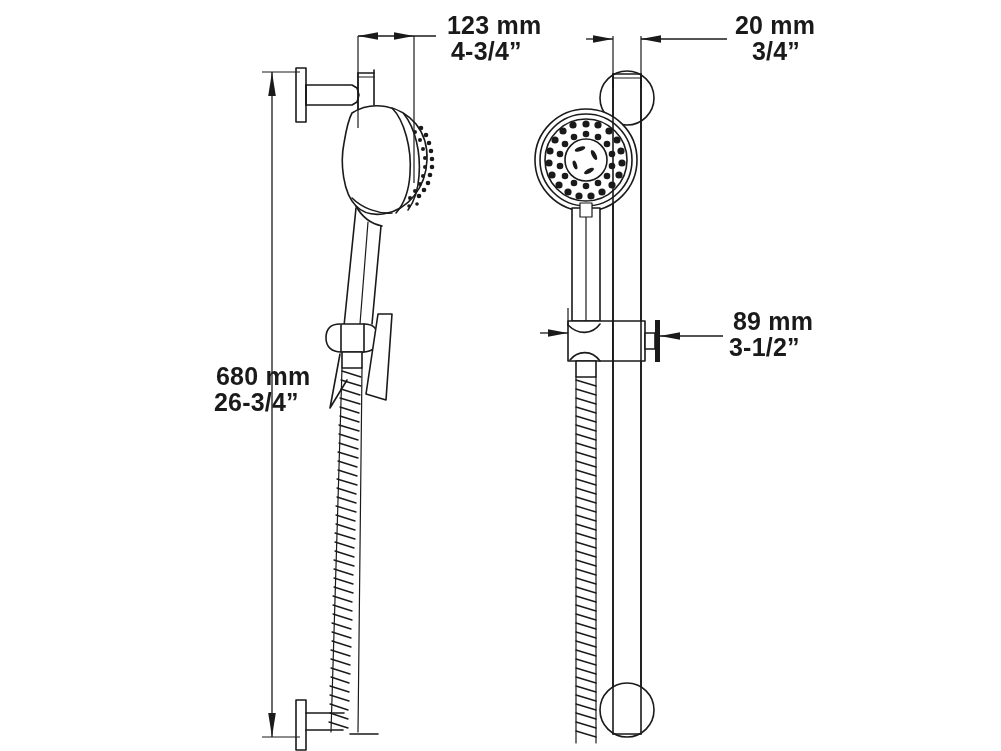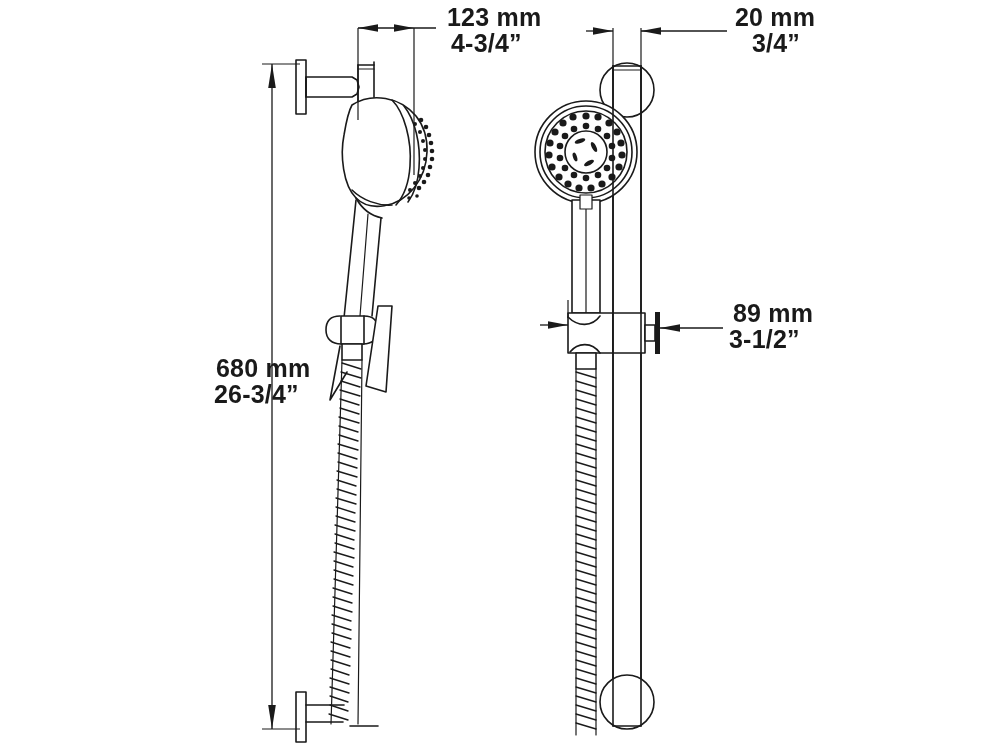--- a/index.html
+++ b/index.html
@@ -11,21 +11,21 @@
   body {
     width: 1001px;
     height: 751px;
     position: relative;
     overflow: hidden;
     font-family: "Liberation Sans", sans-serif;
   }
   #drawing-root {
     position: absolute;
     left: 0;
-    top: 0;
+    top: 8px;
     width: 1001px;
     height: 618px;
     background: #ffffff;
   }
   svg.drawing-canvas {
     display: block;
     width: 1001px;
     height: 751px;
   }
   .dim-text {

